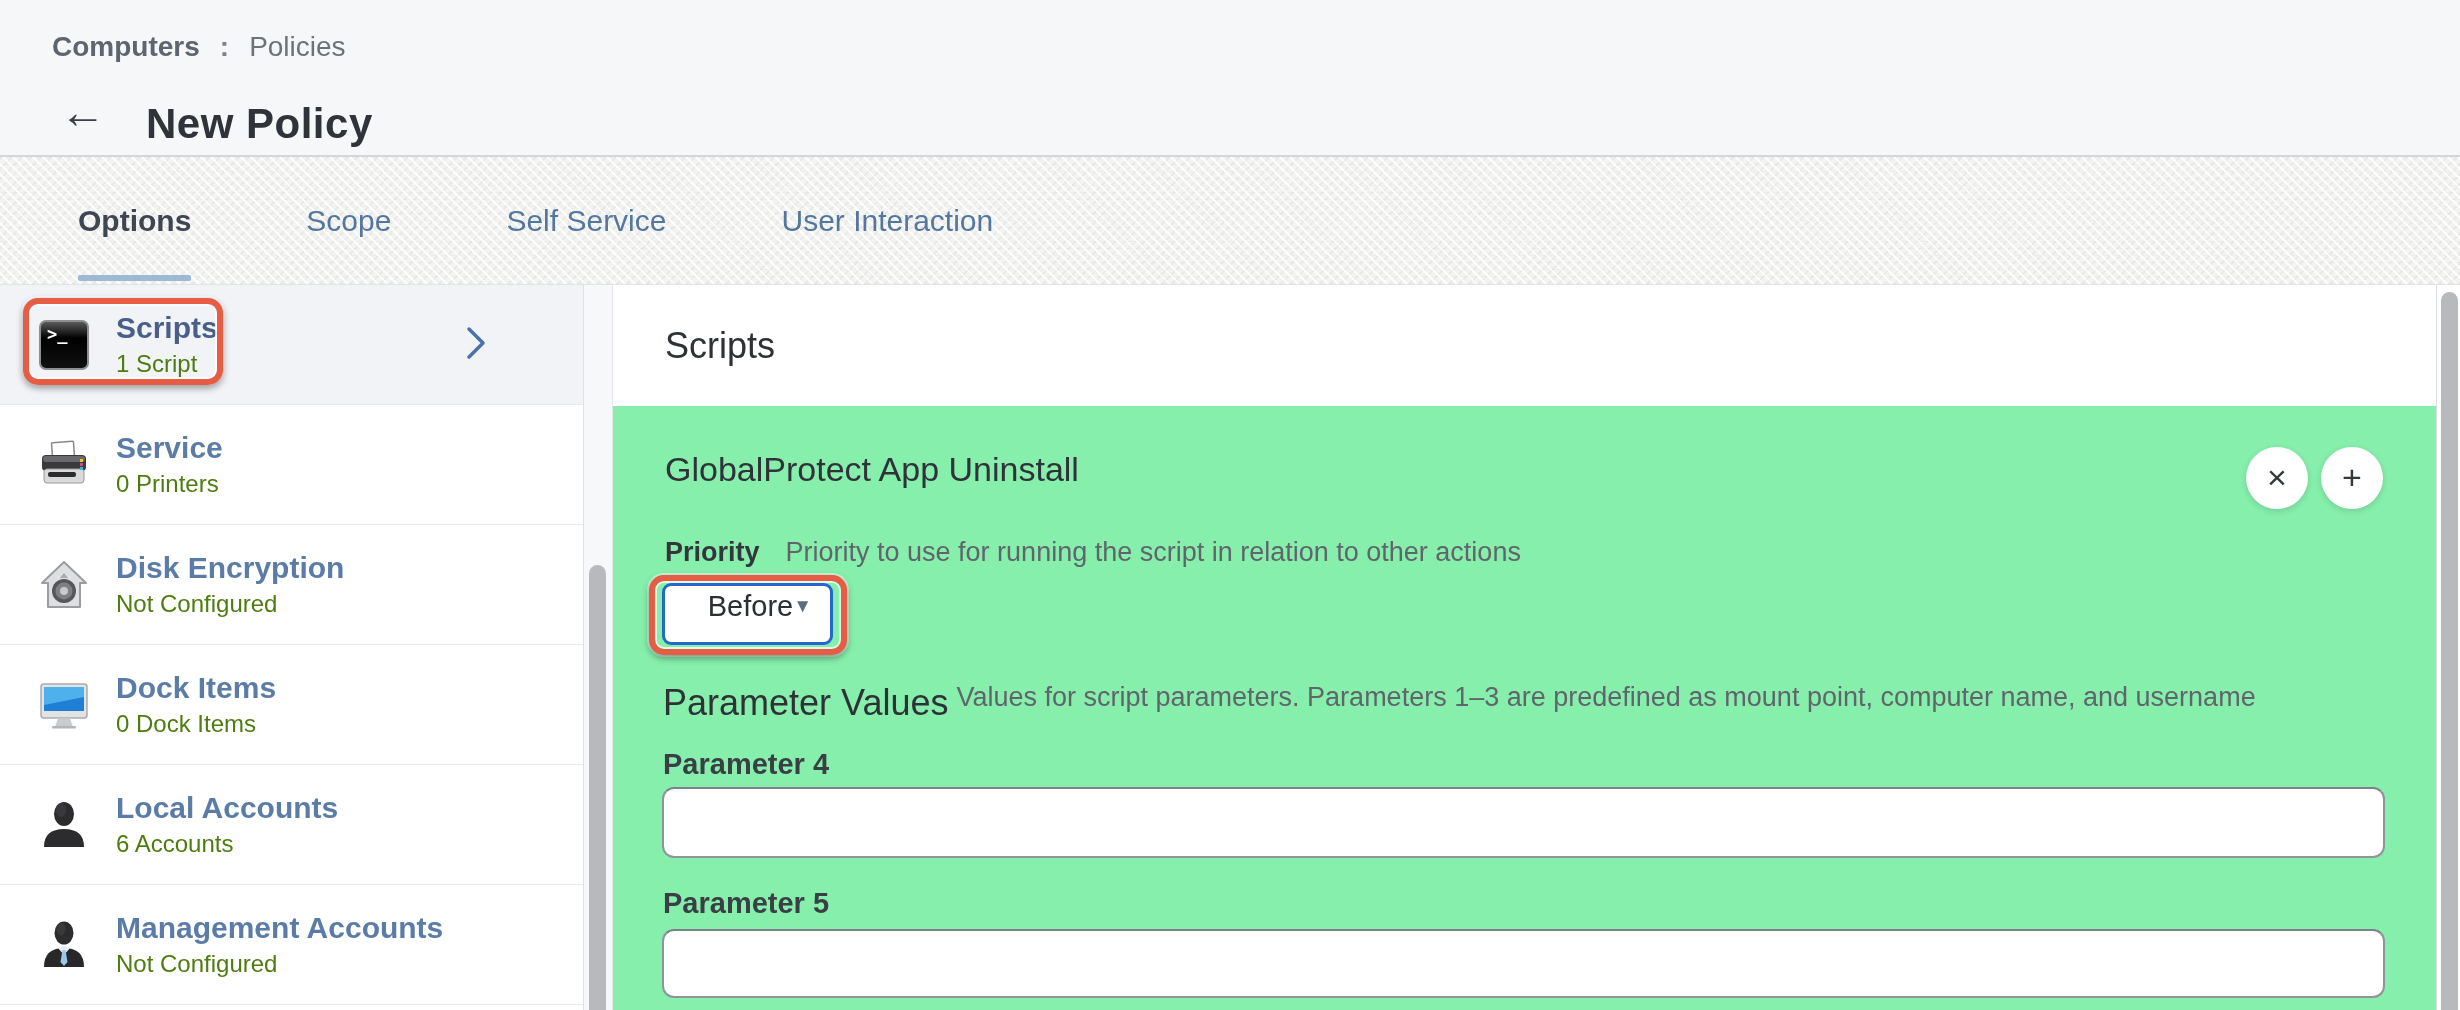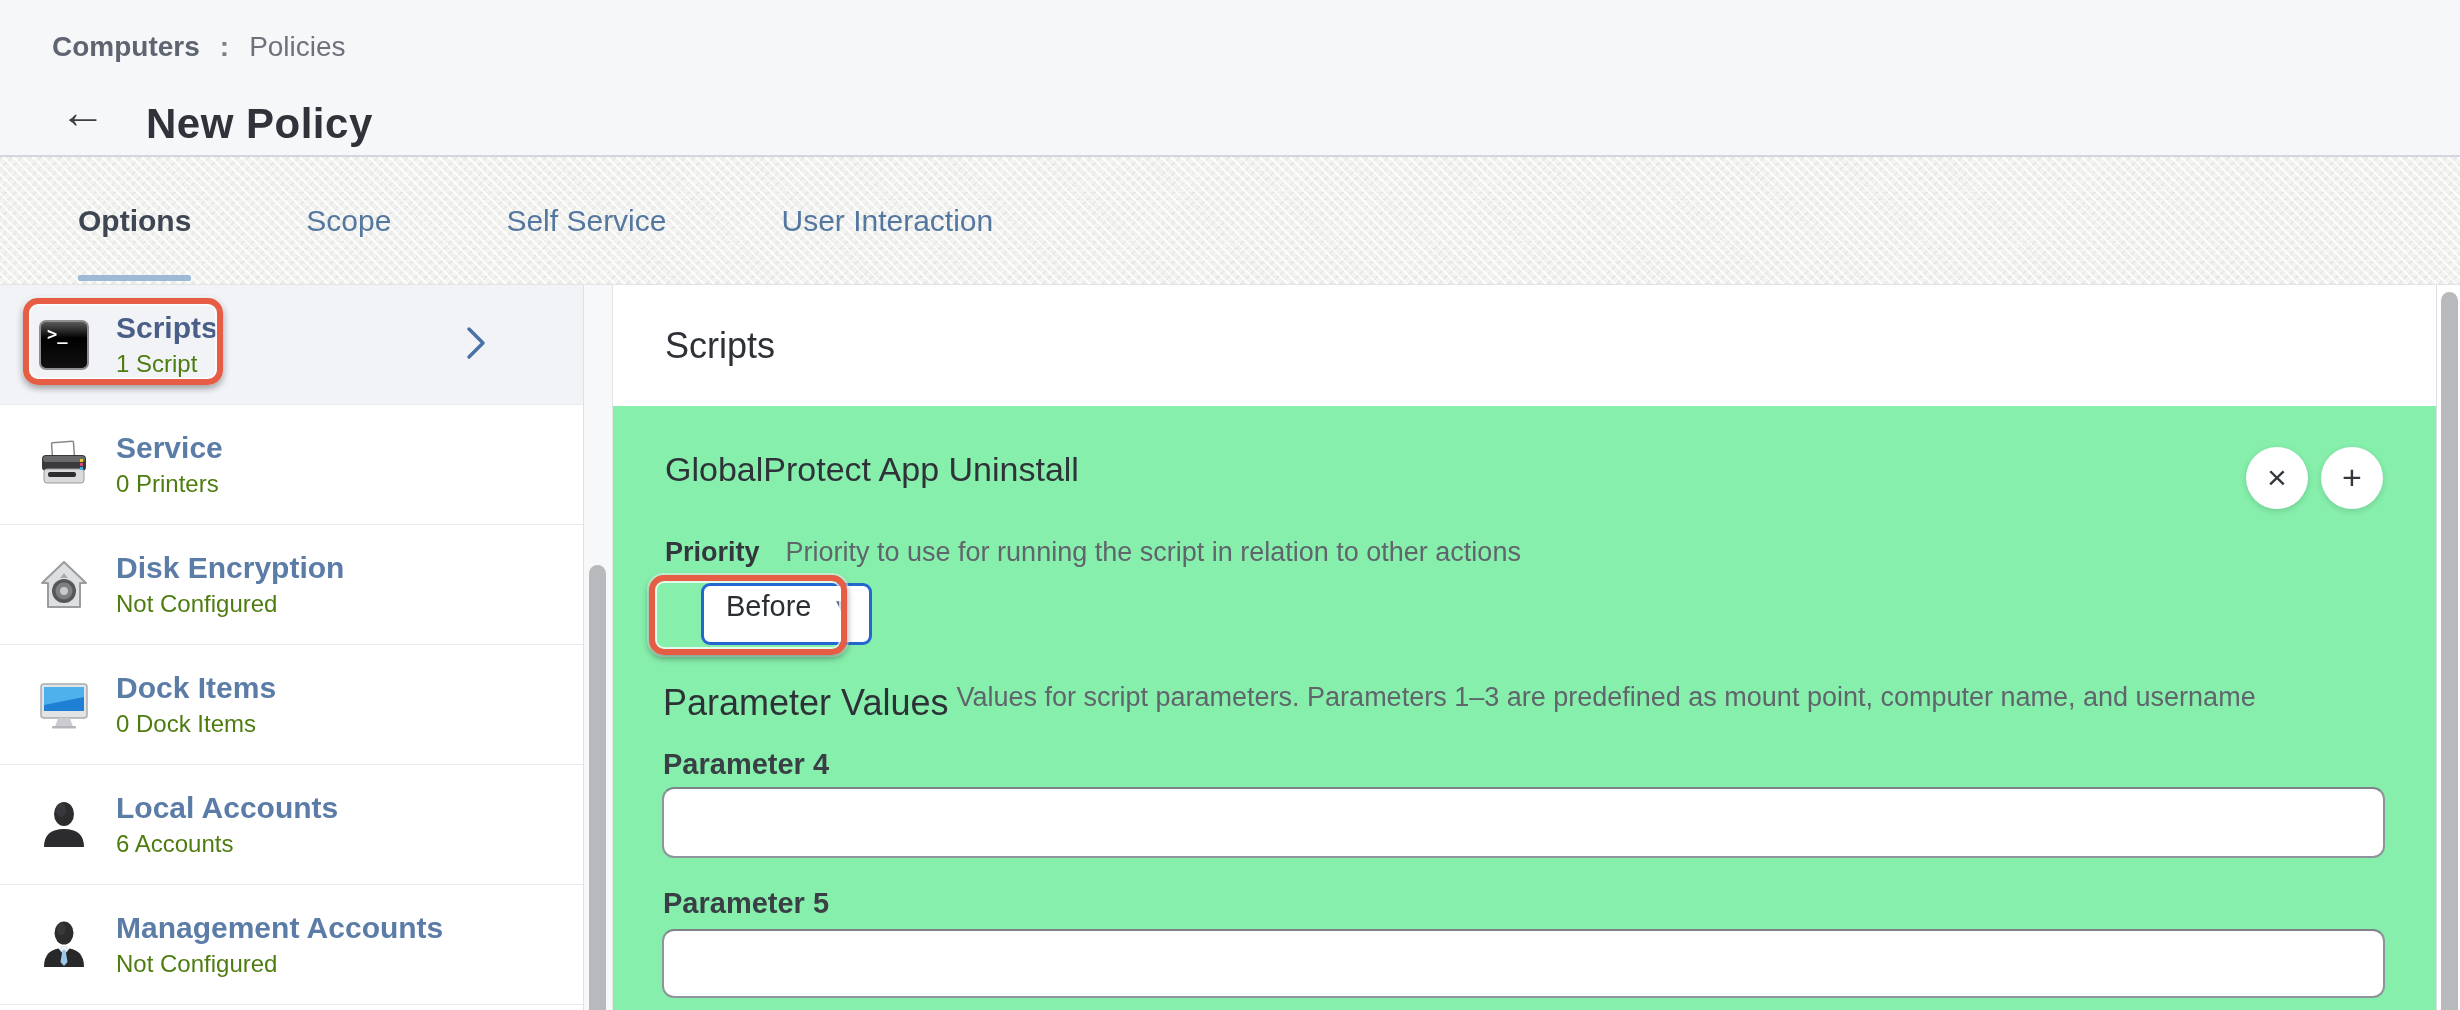--- a/index.html
+++ b/index.html
@@ -78,22 +78,22 @@
                cursor:pointer; line-height:1; padding-bottom:3px; }
   .btn-remove { left:1633px; }
   .btn-add { left:1708px; }
 
   .prio-row { position:absolute; left:52px; top:131px; display:flex; align-items:baseline; gap:26px; }
   .prio-label { font-size:27px; font-weight:bold; color:#33373d; }
   .desc-text { font-size:27px; color:#60656c; }
 
   .dropdown { position:absolute; left:49px; top:177px; width:171px; height:62px;
               background:#fff; border:3px solid #2468cf; border-radius:9px;
-              display:flex; align-items:center; justify-content:space-between;
-              padding:0 18px 16px 22px; cursor:pointer;margin-left:39px; }
+              display:flex; align-items:center; justify-content:flex-end;
+              padding:0 18px 16px 22px; cursor:pointer; }
   .dropdown-value { font-size:29px; color:#2b2f34; }
   .caret { font-size:19px; color:#5c6c80; }
 
   .pv-row { position:absolute; left:50px; top:276px; display:flex; align-items:flex-start; gap:8px; }
   .pv-heading { font-size:36px; font-weight:normal; color:#2e3136; }
 
   .field-label { position:absolute; left:50px; font-size:29px; color:#3a3f46;font-weight:bold; }
   .lbl-p4 { top:342px; }
   .lbl-p5 { top:481px; }
   .param-input { position:absolute; left:49px; width:1723px; background:#fff;

